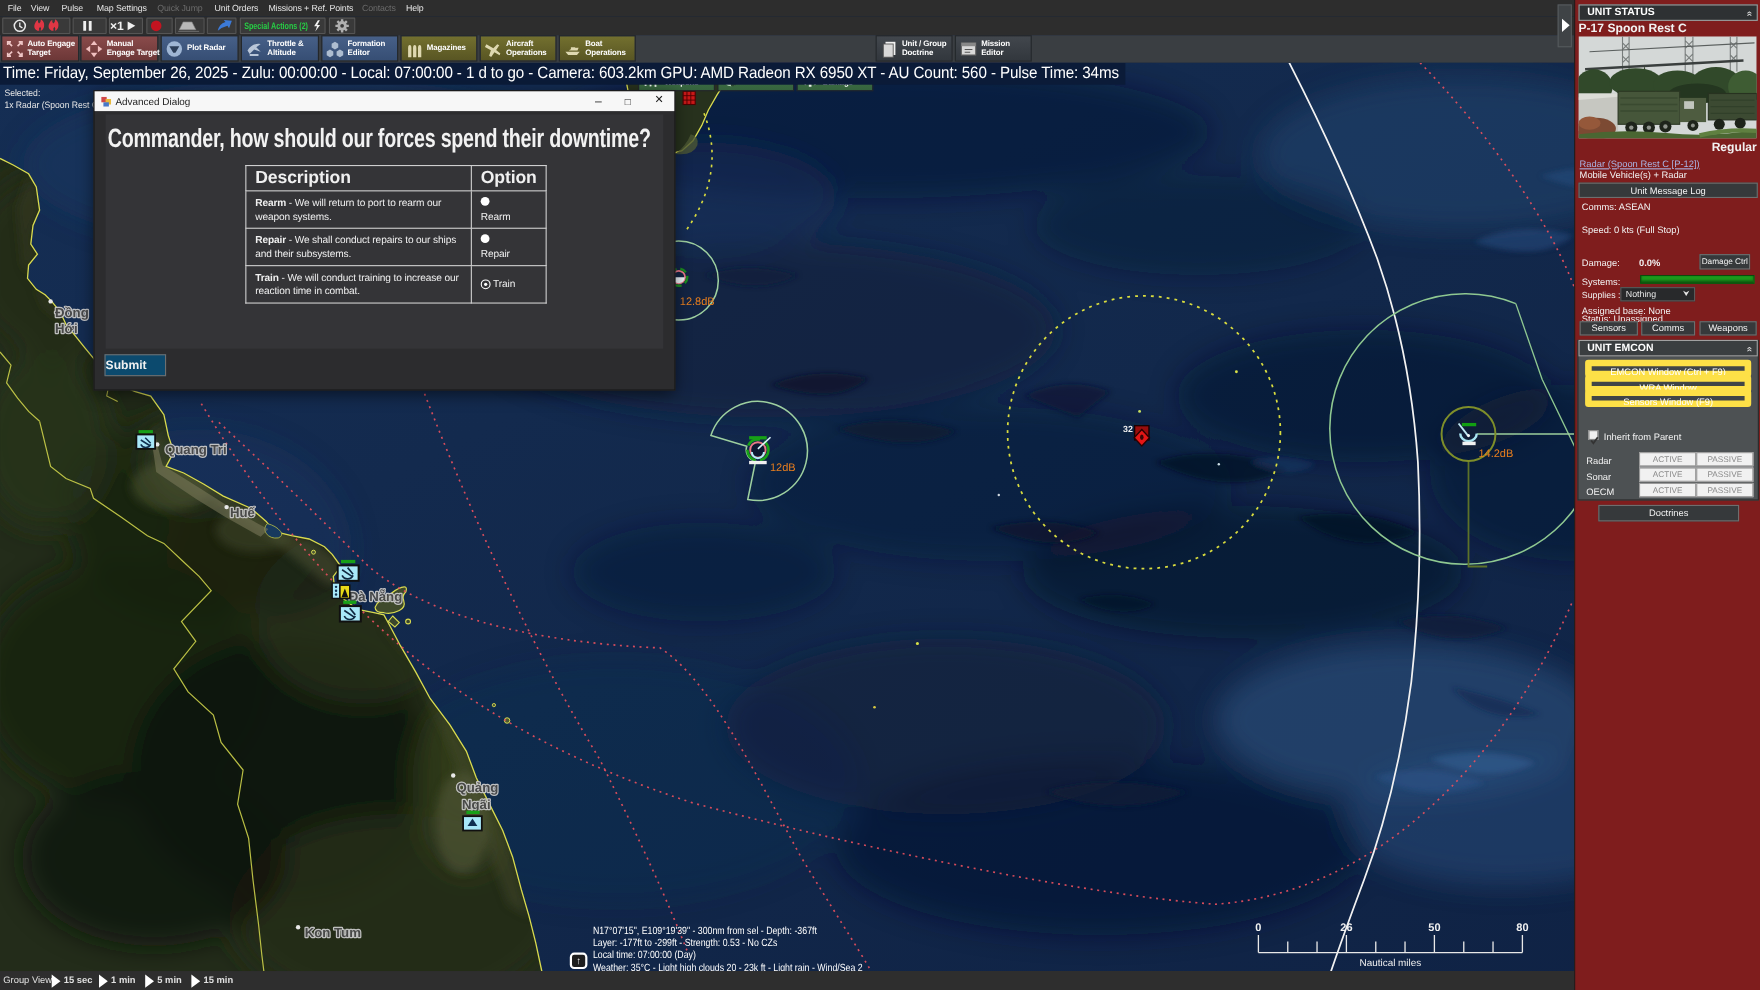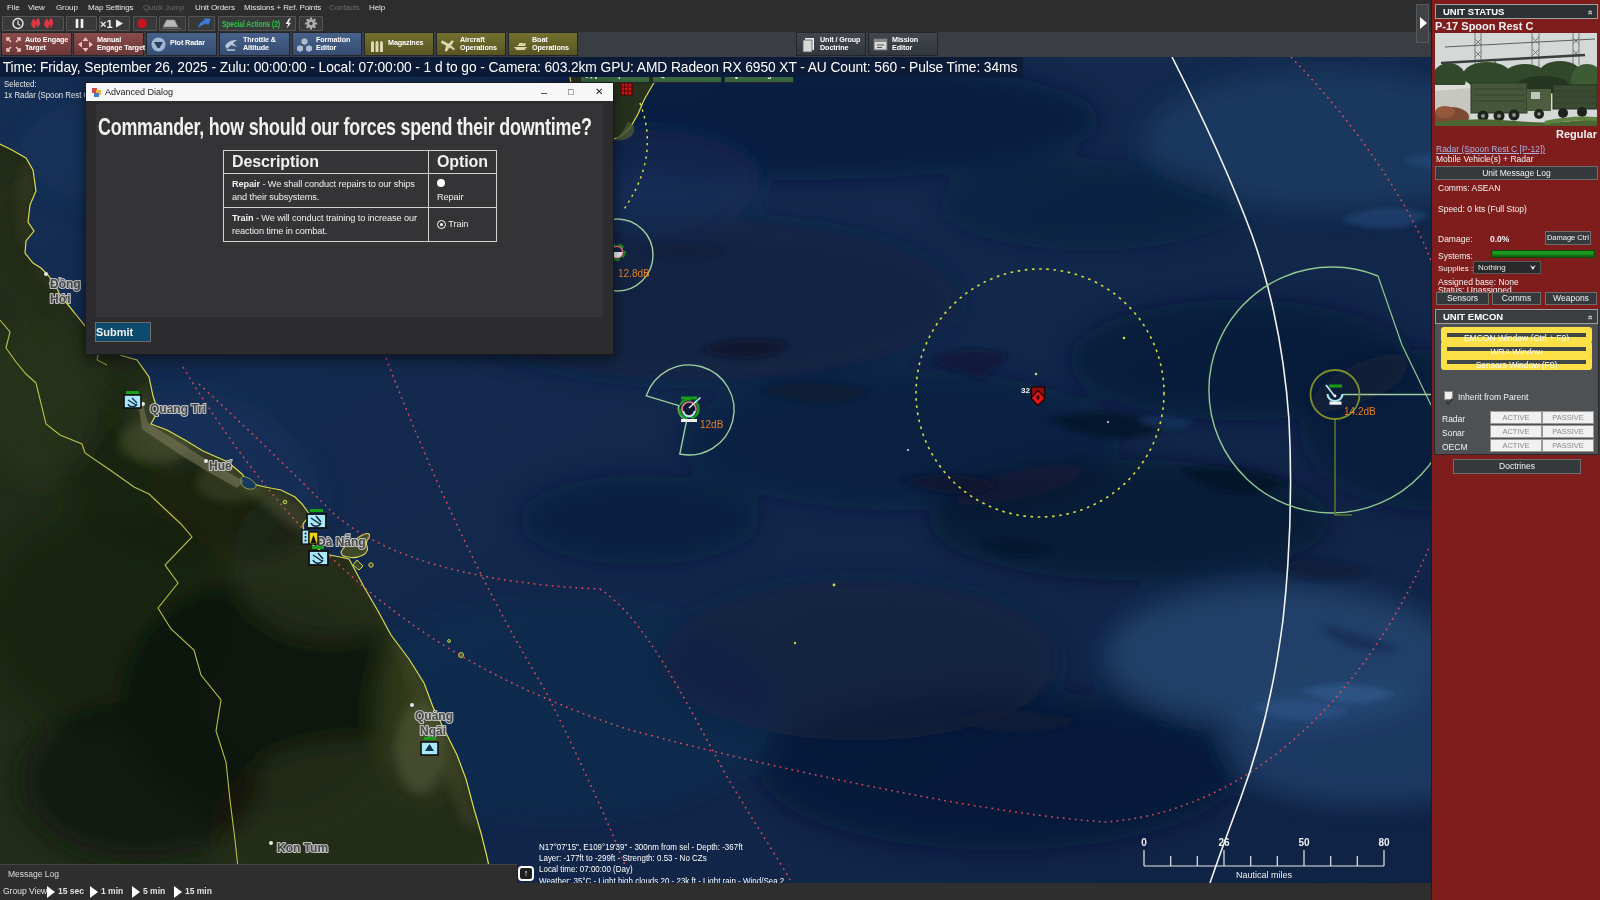--- a/index.html
+++ b/index.html
@@ -309,21 +309,21 @@
 
       <rect x="424" y="737" width="12" height="3" fill="#18a018"></rect>
       <rect x="421" y="742" width="17" height="13" fill="#a8e8f8" stroke="#101010" stroke-width="1.6"></rect>
       <path d="M425,751 l4.5,-7 4.5,7 z" fill="#103050"></path>
     </g>
   </svg>
 
   <div id="menubar" class="abs">
     <span style="left:7px">File</span>
       <span style="left:28px">View</span>
-    <span style="left:56px">Group</span>
+    <span style="left:56px">Pulse</span>
       <span style="left:88px">Map Settings</span>
     <span class="mgrey" style="left:143px">Quick Jump</span>
     <span style="left:195px">Unit Orders</span>
     <span style="left:244px">Missions + Ref. Points</span>
     <span class="mgrey" style="left:329px">Contacts</span>
     <span style="left:369px">Help</span>
   </div>
 
   <div id="row2" class="abs">
     <div class="b2" style="left:2px;width:62px"></div>
@@ -470,21 +470,20 @@
           <rect x="2" y="3" width="13" height="3" fill="#888"></rect>
           <path d="M5,9 h7 M5,11.5 h5" stroke="#555" stroke-width="1"></path>
         </svg>
       <span class="tx">Mission<br>Editor</span>
       </div>
   </div>
 
   <div id="timebar" class="abs">Time: Friday, September 26, 2025 - Zulu: 00:00:00 - Local: 07:00:00 - 1 d to go - Camera: 603.2km GPU: AMD Radeon RX 6950 XT - AU Count: 560 - Pulse Time: 34ms</div>
   <div id="selected" class="abs">Selected:<br>1x Radar (Spoon Rest C</div>
 
-  <div id="msglog" class="abs">Message Log</div>
   <div id="upicon" class="abs">↑</div>
   <div id="statustext" class="abs">N17°07'15", E109°19'39" - 300nm from sel - Depth: -367ft<br>Layer: -177ft to -299ft - Strength: 0.53 - No CZs<br>Local time: 07:00:00 (Day)<br>Weather: 35°C - Light high clouds 20 - 23k ft - Light rain - Wind/Sea 2</div>
   <div id="groupview" class="abs">
     <span style="position:absolute;left:3px">Group View</span>
     <span class="gvtri" style="left:47px"></span>
       <span class="gvitem" style="left:58px">15 sec</span>
     <span class="gvtri" style="left:90px"></span>
       <span class="gvitem" style="left:101px">1 min</span>
     <span class="gvtri" style="left:132px"></span>
       <span class="gvitem" style="left:143px">5 min</span>
@@ -519,20 +518,24 @@
       <span style="position:absolute;left:482px;top:0;font-size:9px">□</span>
       <span style="position:absolute;left:509px;top:0;font-size:10px">✕</span>
     </div>
     <div id="dlginner"></div>
     <div id="dlghead">Commander, how should our forces spend their downtime?</div>
     <table class="dlgtab">
       <tbody>
           <tr>
             <th style="width:205px">Description</th>
             <th style="width:49px">Option</th>
+          </tr>
+      <tr>
+            <td class="dsc"><b>Rearm</b> - We will return to port to rearm our<br>weapon systems.</td>
+          <td><span class="radio"></span><br>Rearm</td>
           </tr>
       <tr>
             <td class="dsc"><b>Repair</b> - We shall conduct repairs to our ships<br>and their subsystems.</td>
           <td><span class="radio"></span><br>Repair</td>
           </tr>
       <tr>
             <td class="dsc"><b>Train</b> - We will conduct training to increase our<br>reaction time in combat.</td>
           <td style="vertical-align:middle"><span class="radiosel" style="vertical-align:middle"></span> Train</td>
           </tr>
     </tbody>

